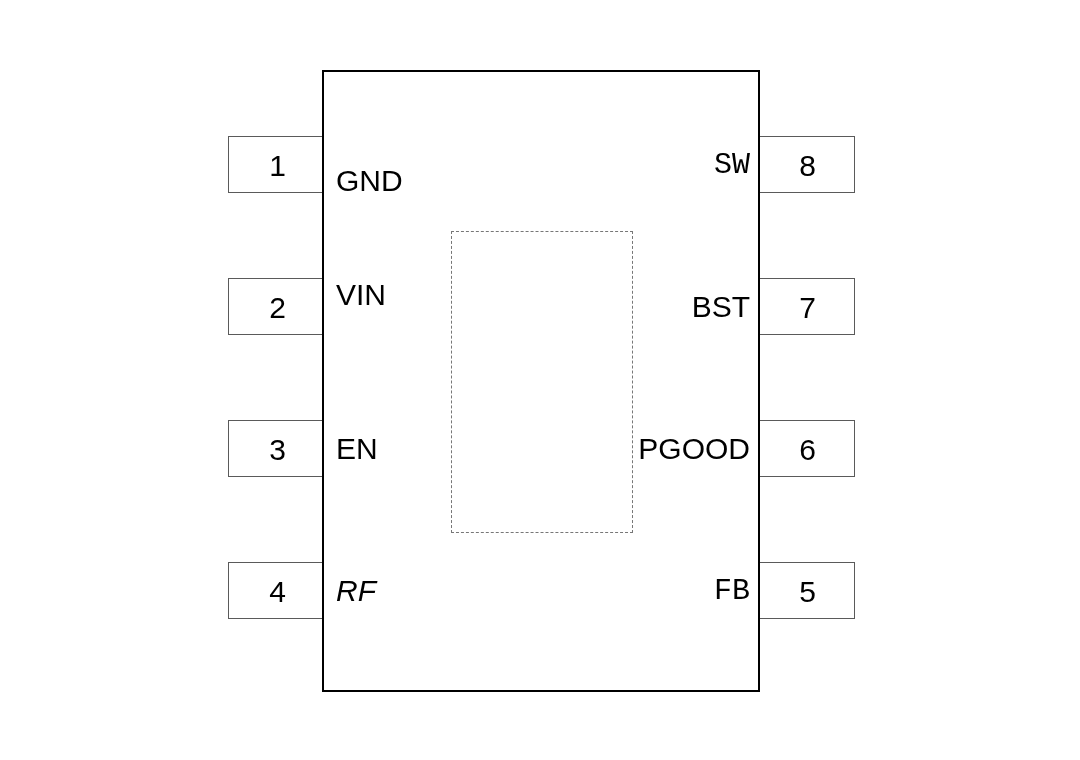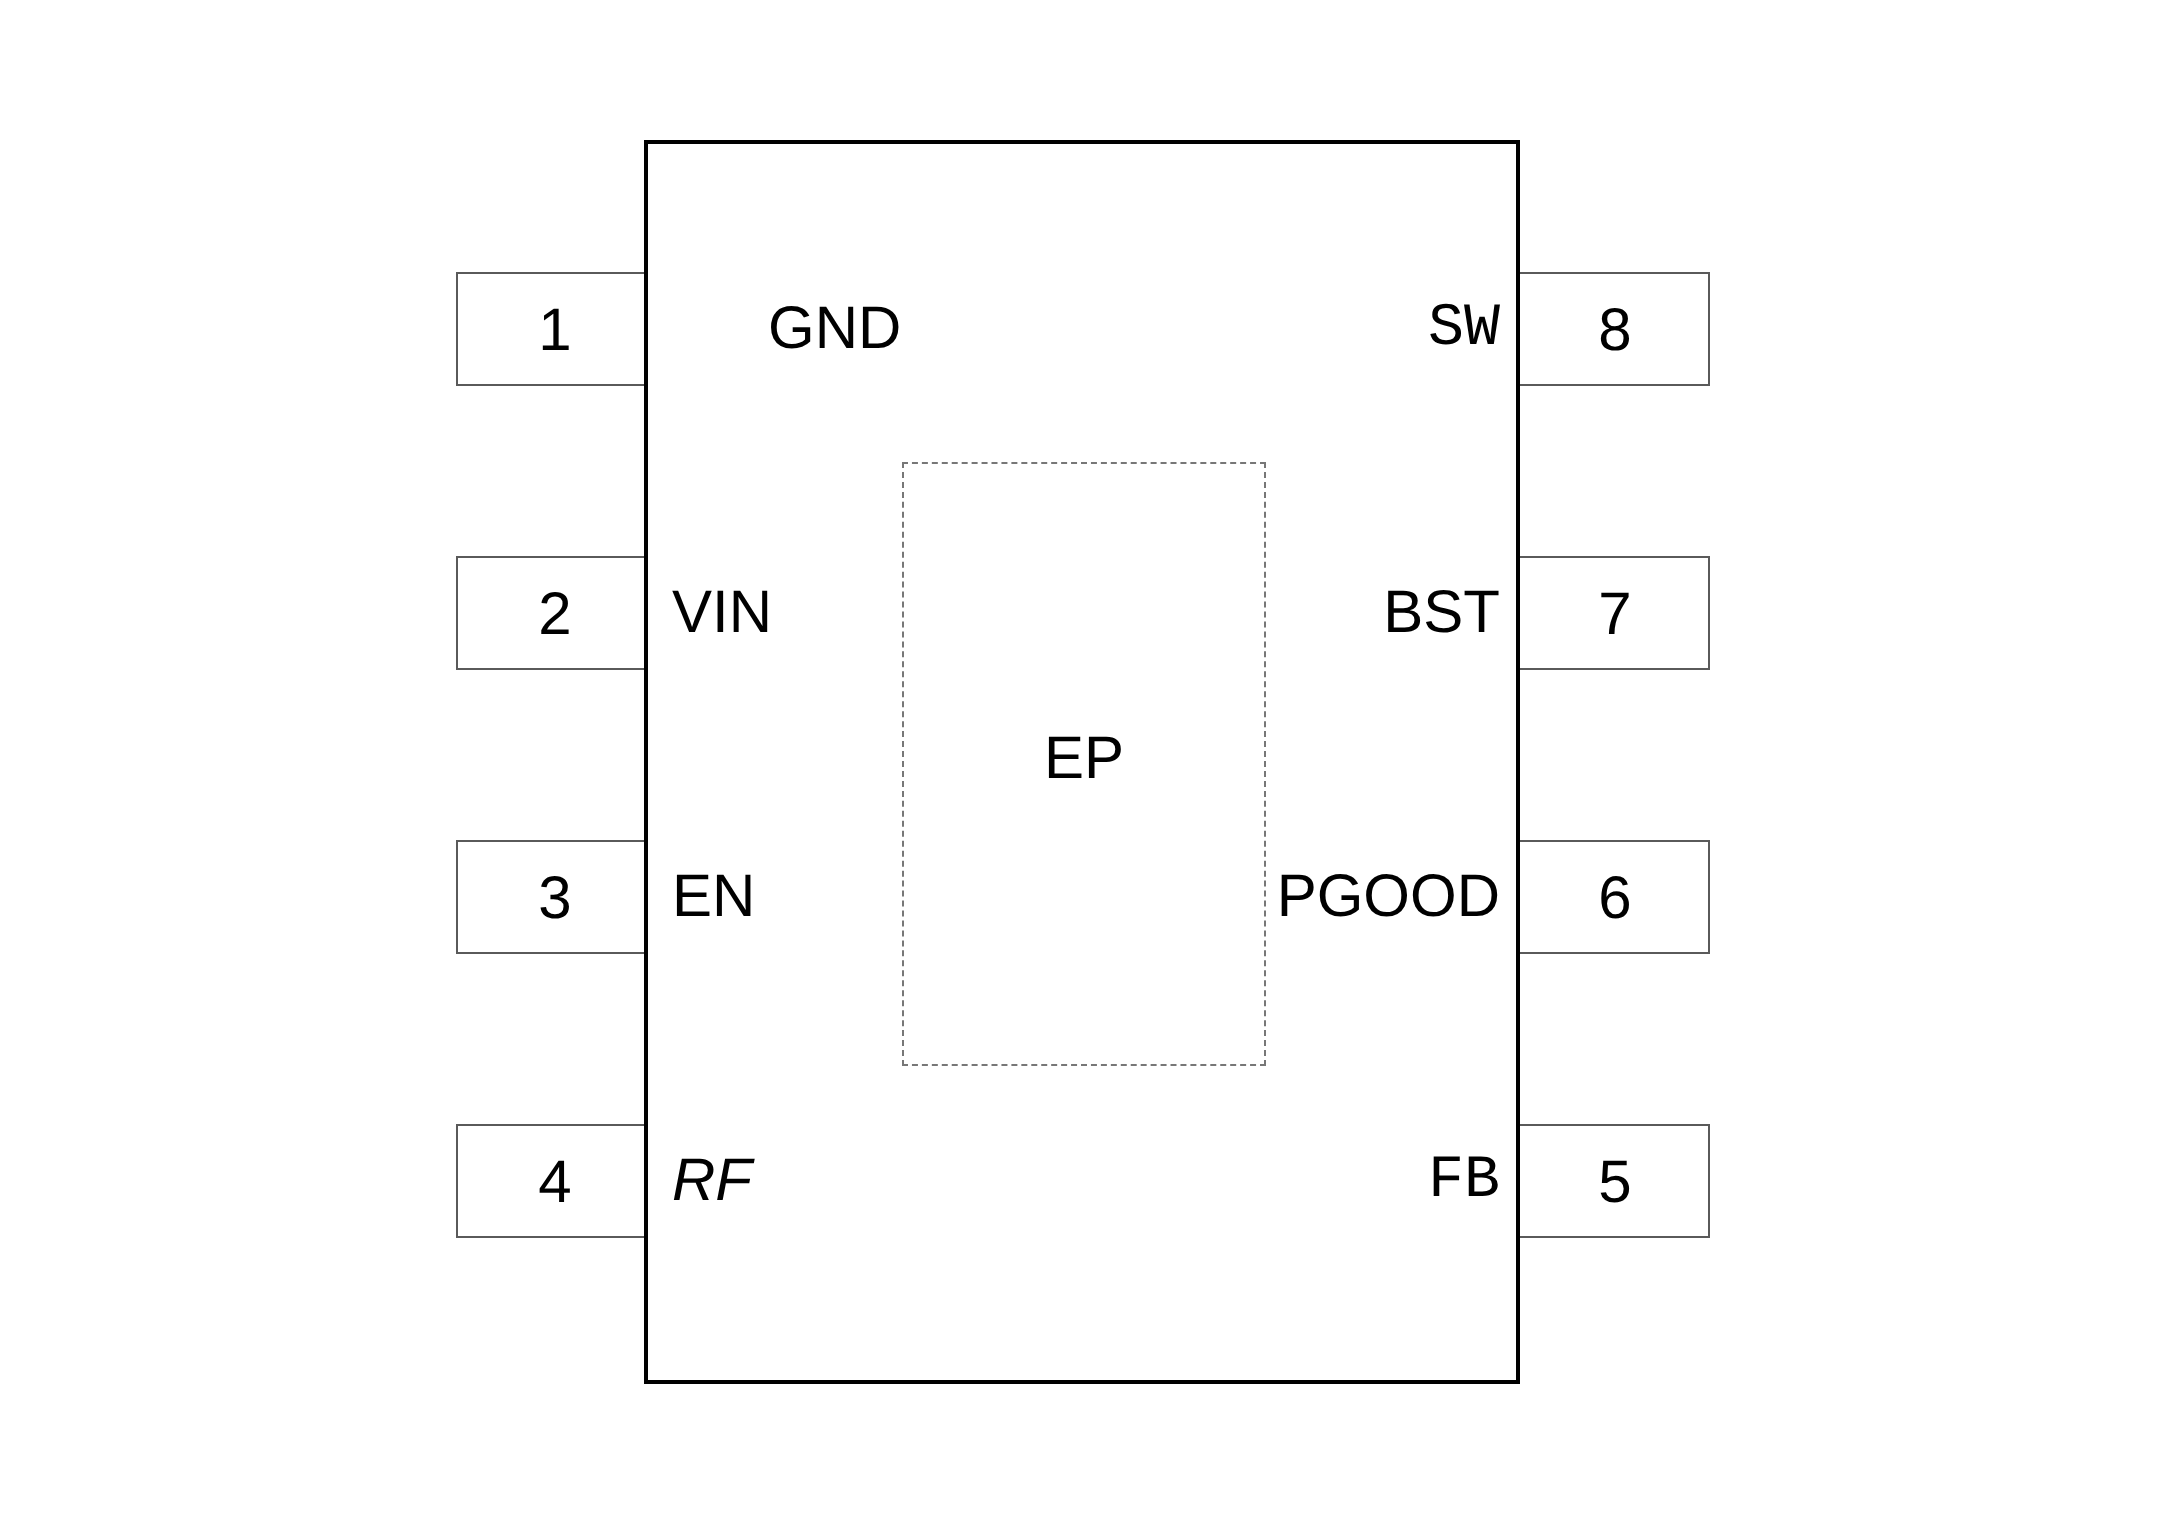--- a/index.html
+++ b/index.html
@@ -130,24 +130,23 @@
   <div class="pin-box pin-box-right" style="top:420px;">
     <span class="pin-num">6</span>
   </div>
   <div class="pin-box pin-box-right" style="top:562px;">
     <span class="pin-num">5</span>
   </div>
 
   <div class="ic-body"></div>
 
   <div class="ep-pad"></div>
-  <div class="ep-label">EP</div>
 
-  <div class="pin-name pin-name-left" style="top:136px;margin-left:48px;">GND</div>
-  <div class="pin-name pin-name-left" style="top:278px;">VIN</div>
+  <div class="pin-name pin-name-left" style="top:152px;">GND</div>
+  <div class="pin-name pin-name-left" style="top:266px;">VIN</div>
   <div class="pin-name pin-name-left" style="top:420px;">EN</div>
   <div class="pin-name pin-name-left" style="top:562px;font-style:italic;">RF</div>
 
   <div class="pin-name pin-name-right" style="top:136px;font-family:Liberation Mono, monospace;">SW</div>
   <div class="pin-name pin-name-right" style="top:278px;">BST</div>
   <div class="pin-name pin-name-right" style="top:420px;">PGOOD</div>
   <div class="pin-name pin-name-right" style="top:562px;font-family:Liberation Mono, monospace;">FB</div>
 
 </div>
 

